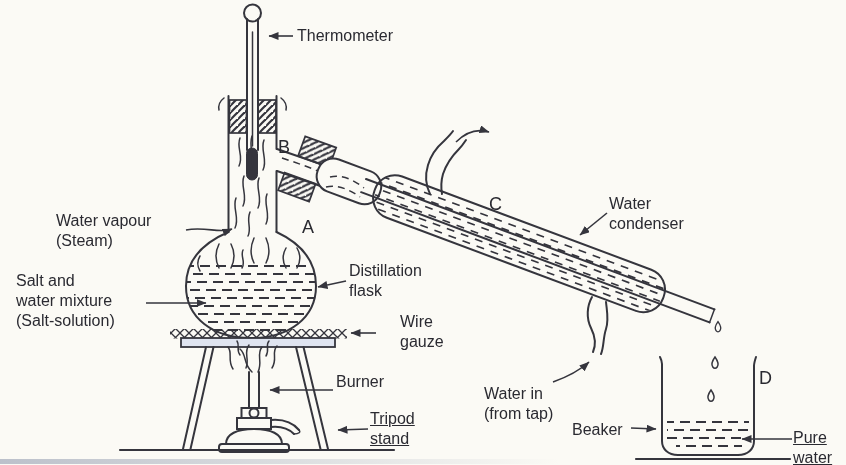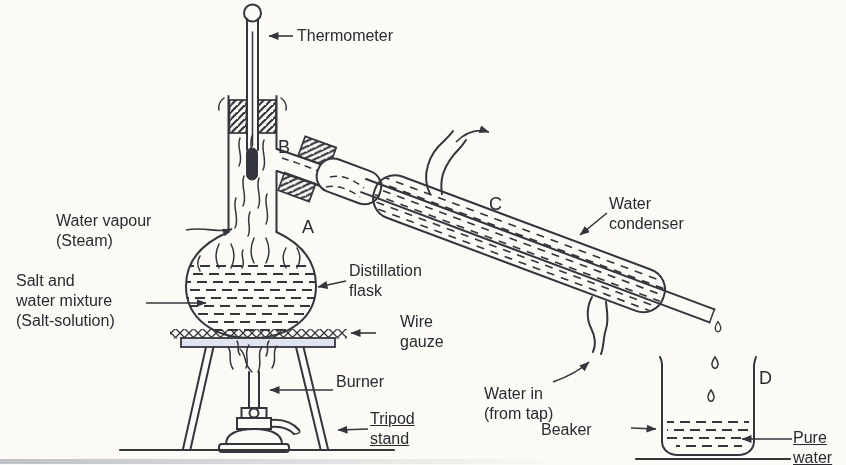--- a/index.html
+++ b/index.html
@@ -223,21 +223,21 @@
 (Salt-solution)</div>
   <div class="lbl" style="left:400px;top:312px;">Wire
 gauze</div>
   <div class="lbl" style="left:336px;top:372px;">Burner</div>
   <div class="lbl" style="left:370px;top:409px;text-decoration:underline;">Tripod
 stand</div>
   <div class="lbl" style="left:609px;top:194px;">Water
 condenser</div>
   <div class="lbl" style="left:484px;top:364px;margin-top:20px;">Water in
 (from tap)</div>
-  <div class="lbl" style="left:541px;top:420px;">Beaker</div>
+  <div class="lbl" style="left:572px;top:420px;">Beaker</div>
   <div class="lbl" style="left:793px;top:428px;text-decoration:underline;">Pure
 water</div>
 
   <div class="letter" style="left:302px;top:217px;">A</div>
   <div class="letter" style="left:278px;top:137px;">B</div>
   <div class="letter" style="left:489px;top:194px;">C</div>
   <div class="letter" style="left:759px;top:368px;">D</div>
 
   <div class="smudge"></div>
 </div>

